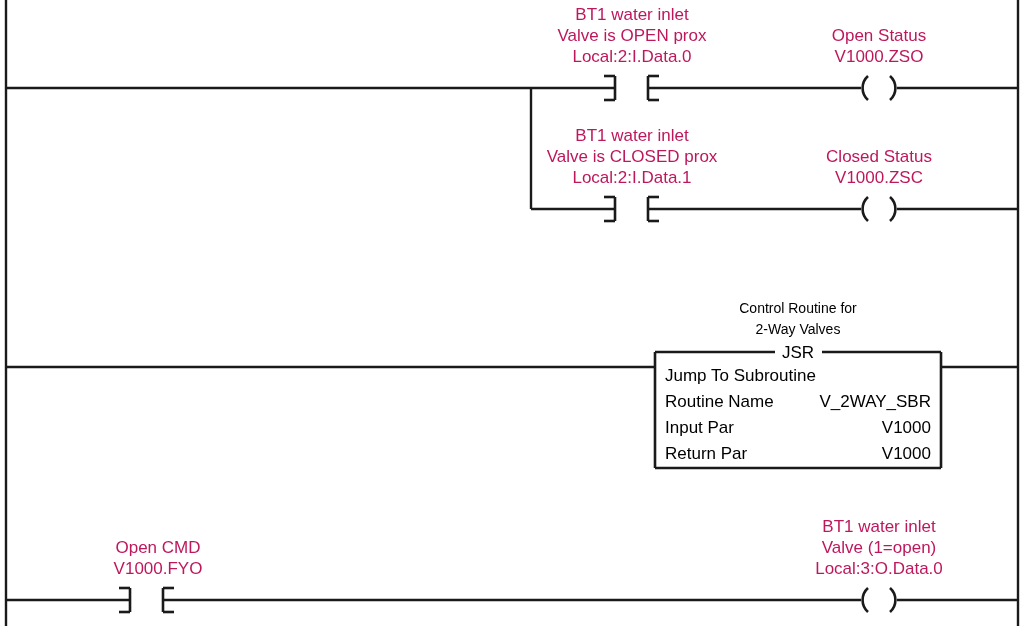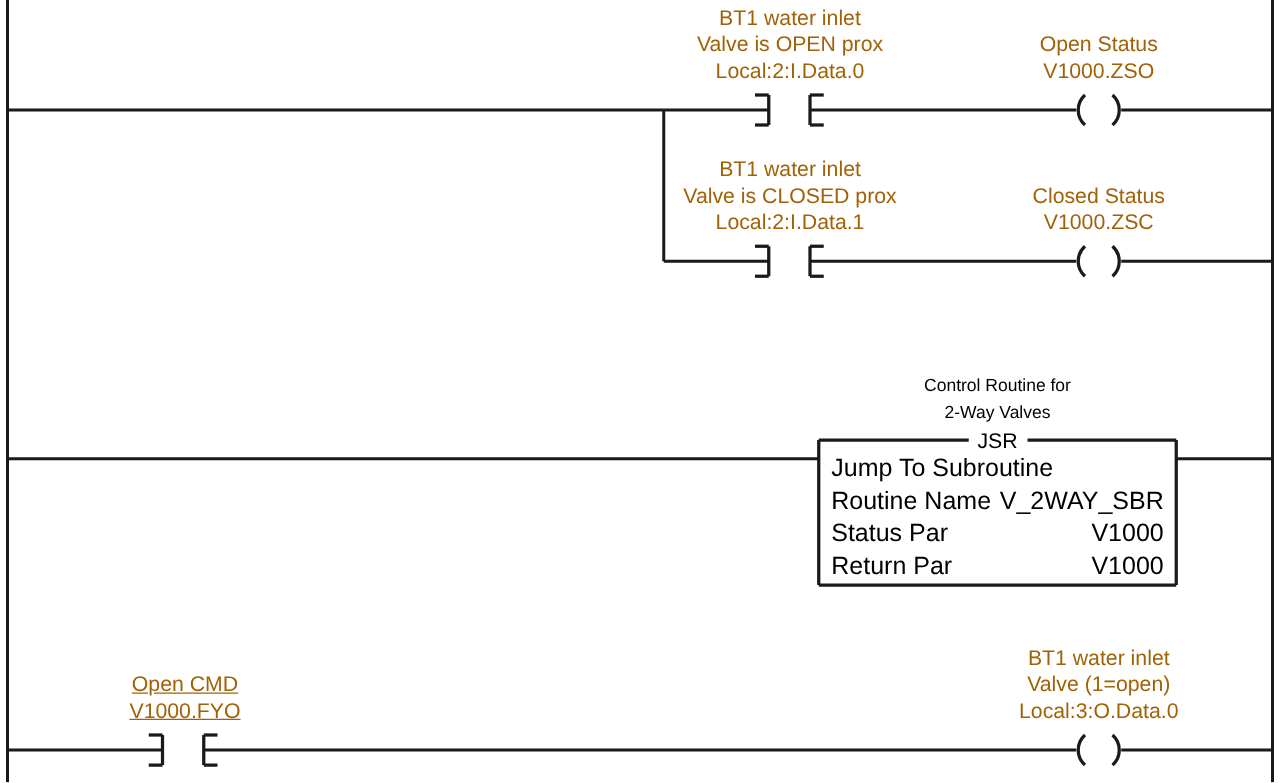--- a/index.html
+++ b/index.html
@@ -27,27 +27,27 @@
     height: 626px;
     pointer-events: none;
   }
   .lbl {
     position: absolute;
     font-size: 17px;
     line-height: 21px;
     text-align: center;
     white-space: nowrap;
     transform: translateX(-50%);
-    color: #a16207;
+    color: #be185d;
   }
   .lbl div { display: block; }
   .box-row {
     position: absolute;
     height: 21px;
-    font-size: 20px;
+    font-size: 17px;
     line-height: 21px;
   }
   .box-row .key { position: absolute; left: 0; top: 0; white-space: nowrap; }
   .box-row .val { position: absolute; right: 0; top: 0; white-space: nowrap; }
   .jsr-title {
     position: absolute;
     font-size: 14px;
     line-height: 21px;
     text-align: center;
     white-space: nowrap;
@@ -177,30 +177,30 @@
   <div class="box-row" style="left:665px; top:365px; width:266px;">
     <span class="key">Jump To Subroutine</span>
   </div>
 
   <div class="box-row" style="left:665px; top:391px; width:266px;">
     <span class="key">Routine Name</span>
     <span class="val">V_2WAY_SBR</span>
   </div>
 
   <div class="box-row" style="left:665px; top:417px; width:266px;">
-    <span class="key">Status Par</span>
+    <span class="key">Input Par</span>
     <span class="val">V1000</span>
   </div>
 
   <div class="box-row" style="left:665px; top:443px; width:266px;">
     <span class="key">Return Par</span>
     <span class="val">V1000</span>
   </div>
 
-  <div class="lbl" style="left:148px; top:537px;text-decoration:underline;">
+  <div class="lbl" style="left:158px; top:537px;">
     <div>Open CMD</div>
     <div>V1000.FYO</div>
   </div>
 
   <div class="lbl" style="left:879px; top:516px;">
     <div>BT1 water inlet</div>
     <div>Valve (1=open)</div>
     <div>Local:3:O.Data.0</div>
   </div>
 

